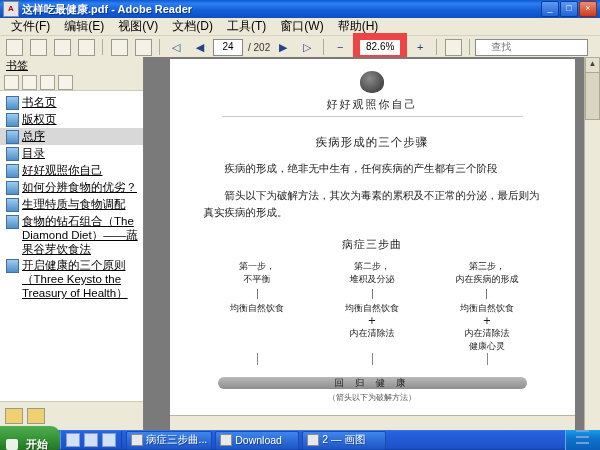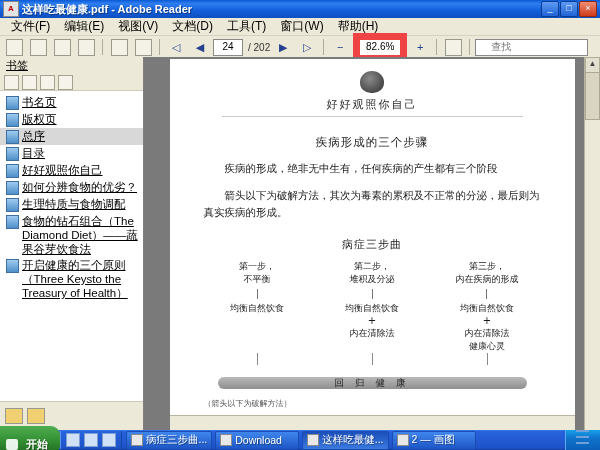--- a/index.html
+++ b/index.html
@@ -115,21 +115,21 @@
   .col{width:31%;text-align:center;}
   .step{font-size:9px;line-height:13px;}
   .vline{width:1px;height:10px;background:#777;margin:3px auto;}
   .plus{font-size:10px;line-height:12px;}
   .bar{
     margin:10px 14px 0 14px;height:12px;border-radius:6px;
     background:linear-gradient(to bottom,#b9b9b9,#8f8f8f);
     display:flex;align-items:center;justify-content:center;
     color:#222;font-size:9.5px;letter-spacing:4px;
   }
-  .note{text-align:left;font-size:8px;color:#555;margin-top:9px;}
+  .note{text-align:center;font-size:8px;color:#555;margin-top:3px;}
   .arrows{position:relative;height:14px;}
   .arr{position:absolute;top:0;width:1px;height:12px;background:#888;}
 
   
   .vscroll{position:absolute;top:0;right:0;width:15px;bottom:0;background:#ece9d8;border-left:1px solid #b8b4a0;}
   .vscroll .btn{height:14px;background:#e3e0cf;border:1px solid #b0ac95;font-size:8px;text-align:center;line-height:12px;color:#444;}
   .vscroll .thumb{position:absolute;top:15px;left:0;right:0;height:46px;background:#d9d5c2;border:1px solid #aba791;}
   .hscroll{position:absolute;left:0;right:0;bottom:0;height:14px;background:#ece9d8;border-top:1px solid #b8b4a0;}
 
   
@@ -351,24 +351,20 @@
     </div>
     <div class="tasks">
       <div class="task">
         <span class="ti"></span>
         <span>病症三步曲...</span>
       </div>
       <div class="task">
         <span class="ti"></span>
         <span>Download</span>
       </div>
-      <div class="task active">
-        <span class="ti"></span>
-        <span>这样吃最健...</span>
-      </div>
       <div class="task">
         <span class="ti"></span>
         <span>2 — 画图</span>
       </div>
     </div>
     <div class="tray">
       <div class="ti"></div>
       <div class="ti"></div>
       <div class="ti"></div>
       <span>19:26</span>

